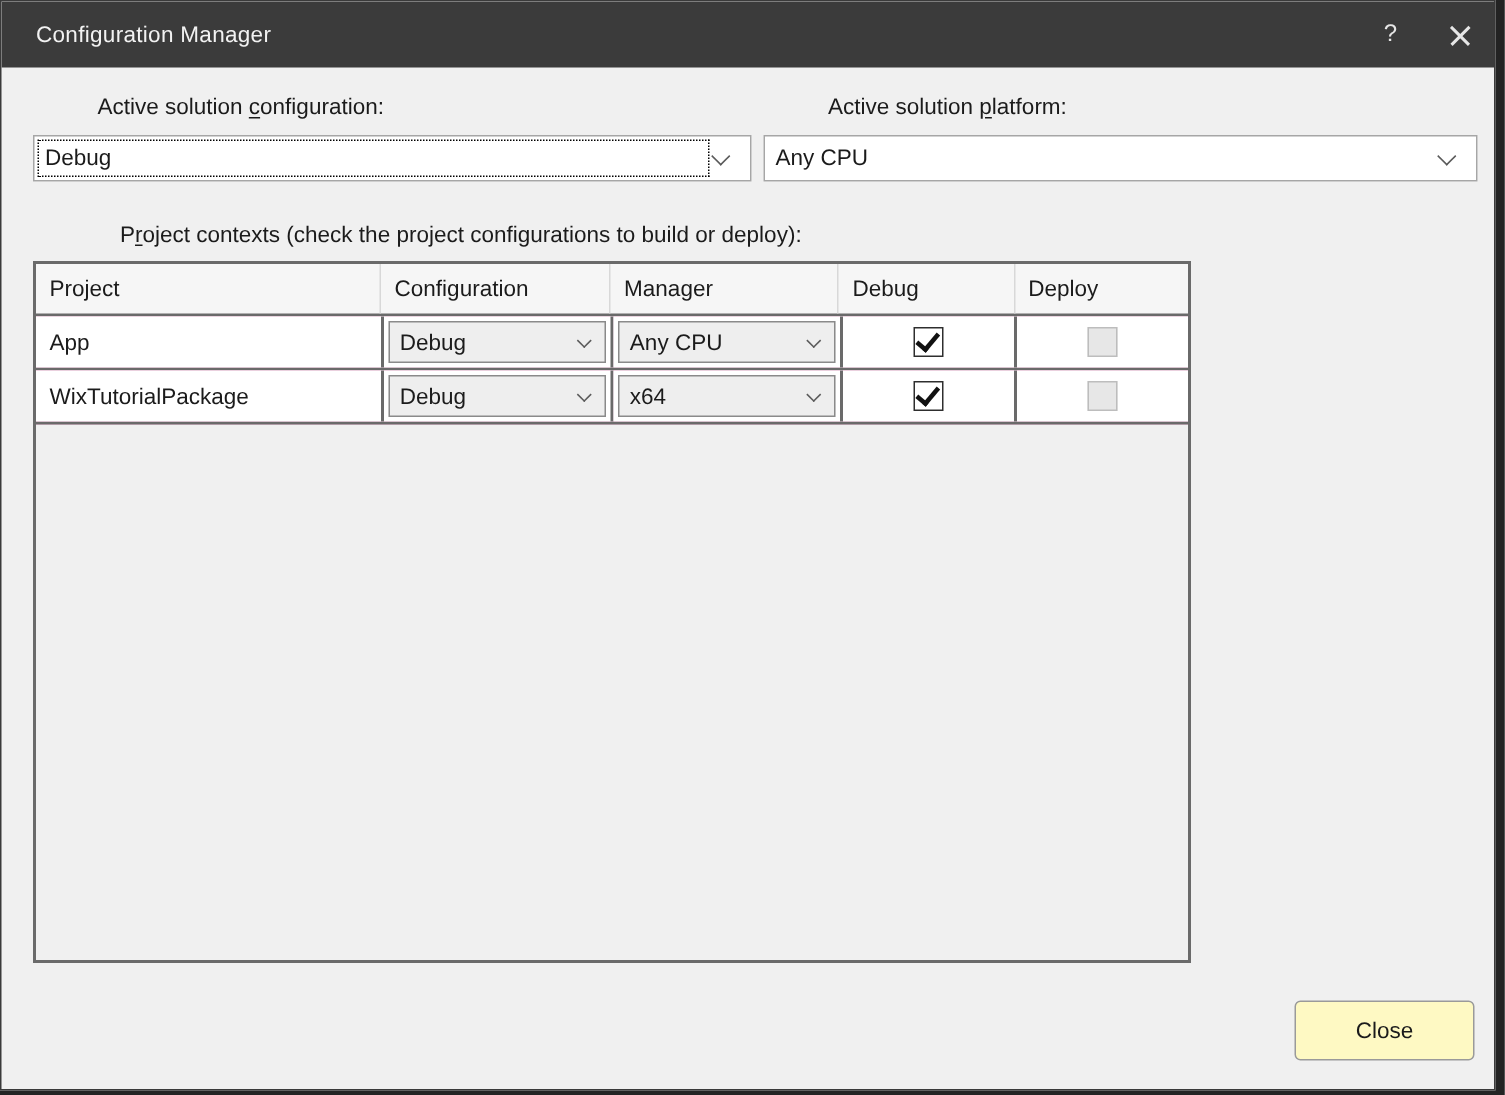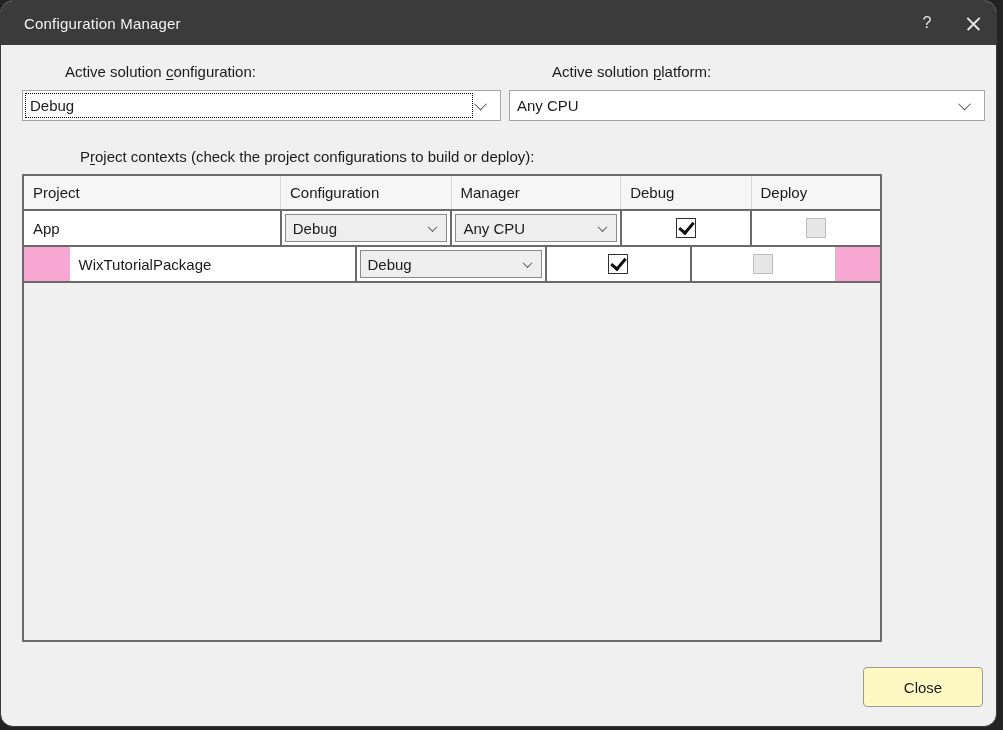--- a/index.html
+++ b/index.html
@@ -1,20 +1,20 @@
 <!DOCTYPE html>
 <html><head>
 <meta charset="utf-8">
 <style>
   * { margin:0; padding:0; box-sizing:border-box; }
   html,body { width:1003px; height:730px; background:#232323; overflow:hidden;
               font-family:"Liberation Sans", sans-serif; }
 
   .window { position:absolute; left:0; top:0; width:997px; height:727px;
-            background:#f0f0f0; border-radius:13px; overflow:hidden;
+            background:#f0f0f0; border-radius:0; overflow:hidden;
             border:1px solid #3a3a3a; }
 
   
   .titlebar { position:absolute; left:0; top:0; right:0; height:44px;
               background:#3b3b3b; display:flex; align-items:center; }
   .titlebar .title { color:#f2f2f2; font-size:15px; margin-left:23px; letter-spacing:.2px; }
   .titlebar .spacer { flex:1; }
   .tb-btn { width:46px; height:44px; display:flex; align-items:center; justify-content:center;
             color:#e6e6e6; font-size:16px; cursor:default; }
   .x-icon { position:relative; width:15px; height:15px; }
@@ -30,21 +30,21 @@
   
   .combo { position:absolute; height:31px; background:#ffffff; border:1px solid #a6a6a6;
            display:flex; align-items:center; font-size:15px; color:#1b1b1b; }
   .combo .val { padding-left:7px; flex:1; }
   .chev { width:9px; height:9px; border-left:1.5px solid #5a5a5a; border-bottom:1.5px solid #5a5a5a;
           transform:rotate(-45deg) translate(1px,-1px); margin-right:15px; flex:none; }
   .focus-rect { position:absolute; left:2px; top:2px; bottom:2px; right:27px;
                 border:1px dotted #000; pointer-events:none; }
 
   
-  .grid { position:absolute; left:21px; top:173px; width:860px; height:468px;
+  .grid { position:absolute; left:21px; top:173px; width:772px; height:468px;
           border:2px solid #6a6a6a; background:#f0f0f0; overflow:hidden; }
   .g-header { display:flex; height:35px; background:#f6f6f6; border-bottom:2px solid #6a6a6a; }
   .g-header .hcell { font-size:15px; color:#1b1b1b; display:flex; align-items:center;
                      padding-left:9px; border-right:1px solid #d8d8d8; }
   .g-row { display:flex; height:36px; background:#f9a8d4; border-bottom:2px solid #6a6a6a;justify-content:center; }
   .cell { border-right:2px solid #6a6a6a; display:flex; align-items:center; background:#fff; }
   .c-project { width:287px; padding-left:9px; font-size:15px; color:#1b1b1b; }
   .c-config  { width:190px; padding:3px; }
   .c-plat    { width:189px; padding:3px; }
   .c-build   { width:145px; justify-content:center; }
@@ -141,20 +141,26 @@
     </div>
 
     <div class="g-row">
       <div class="cell c-project">WixTutorialPackage</div>
       <div class="cell c-config">
         <div class="cell-combo">
           <span class="val">Debug</span>
           <span class="chev"></span>
         </div>
       </div>
+      <div class="cell c-plat">
+        <div class="cell-combo">
+          <span class="val">x64</span>
+          <span class="chev"></span>
+        </div>
+      </div>
       <div class="cell c-build">
         <span class="cb checked"></span>
       </div>
       <div class="cell c-deploy">
         <span class="cb disabled"></span>
       </div>
     </div>
   </div>
 
   <button class="close-btn">Close</button>

